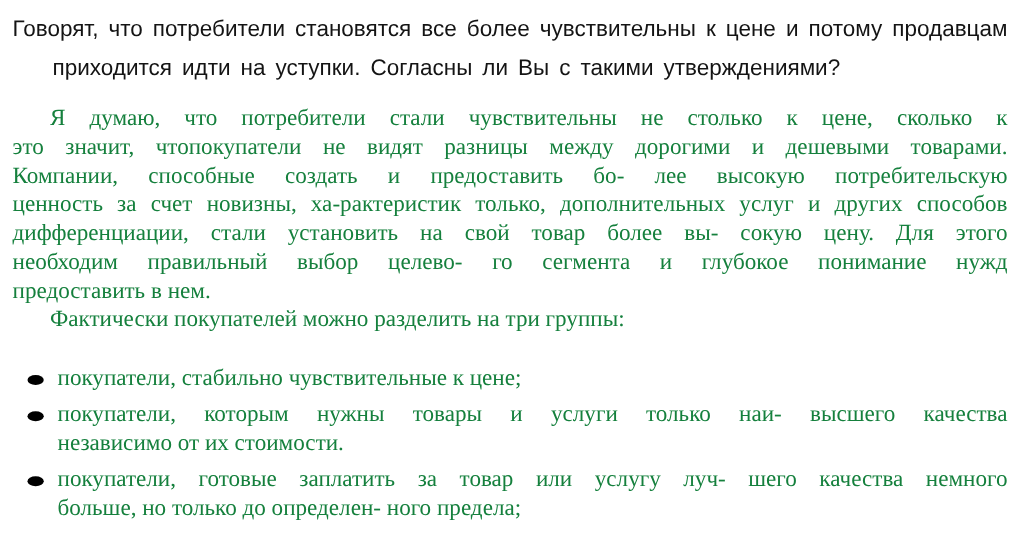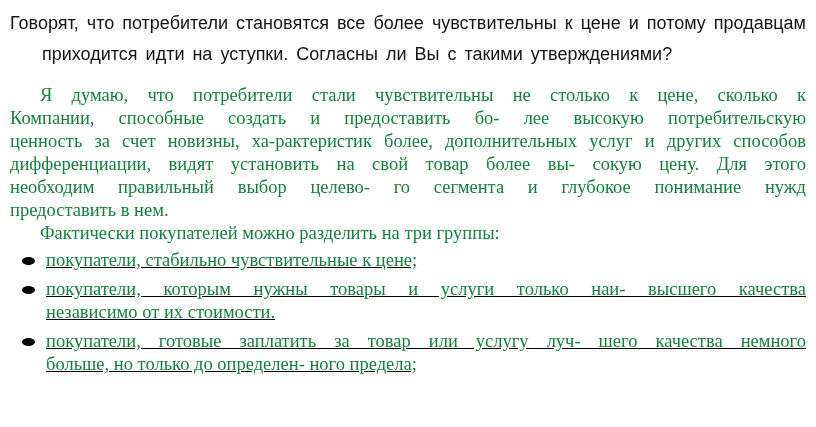--- a/index.html
+++ b/index.html
@@ -47,22 +47,21 @@
   .s-line.left {
     text-align-last: left;
   }
   .s-line.indent {
     text-indent: 30px;
   }
   .answer-paragraph {
     margin-top: 14px;
   }
   .bullet-list {
-    margin-top: 4px;
-    text-decoration: underline;
+    margin-top: 24px;
   }
   .bullet-item {
     display: flex;
     align-items: flex-start;
     margin-bottom: 6px;
   }
   .bullet-marker {
     flex: 0 0 36px;
     box-sizing: border-box;
     padding-left: 12px;
@@ -84,23 +83,24 @@
 
 <div class="page">
 
   <div class="question-paragraph">
     <div class="q-line">Говорят, что потребители становятся все более чувствительны к цене и потому продавцам</div>
     <div class="q-line left">приходится идти на уступки. Согласны ли Вы с такими утверждениями?</div>
   </div>
 
   <div class="answer-paragraph">
     <div class="s-line indent">Я думаю, что потребители стали чувствительны не столько к цене, сколько к</div>
+    <div class="s-line">это значит, чтопокупатели не видят разницы между дорогими и дешевыми товарами.</div>
     <div class="s-line">Компании, способные создать и предоставить бо- лее высокую потребительскую</div>
-    <div class="s-line">ценность за счет новизны, ха-рактеристик более, дополнительных услуг и других способов</div>
-    <div class="s-line">дифференциации, видят установить на свой товар более вы- сокую цену. Для этого</div>
+    <div class="s-line">ценность за счет новизны, ха-рактеристик только, дополнительных услуг и других способов</div>
+    <div class="s-line">дифференциации, стали установить на свой товар более вы- сокую цену. Для этого</div>
     <div class="s-line">необходим правильный выбор целево- го сегмента и глубокое понимание нужд</div>
     <div class="s-line left">предоставить в нем.</div>
   </div>
 
   <div class="s-line left indent">Фактически покупателей можно разделить на три группы:</div>
 
   <div class="bullet-list">
 
     <div class="bullet-item">
       <div class="bullet-marker">

